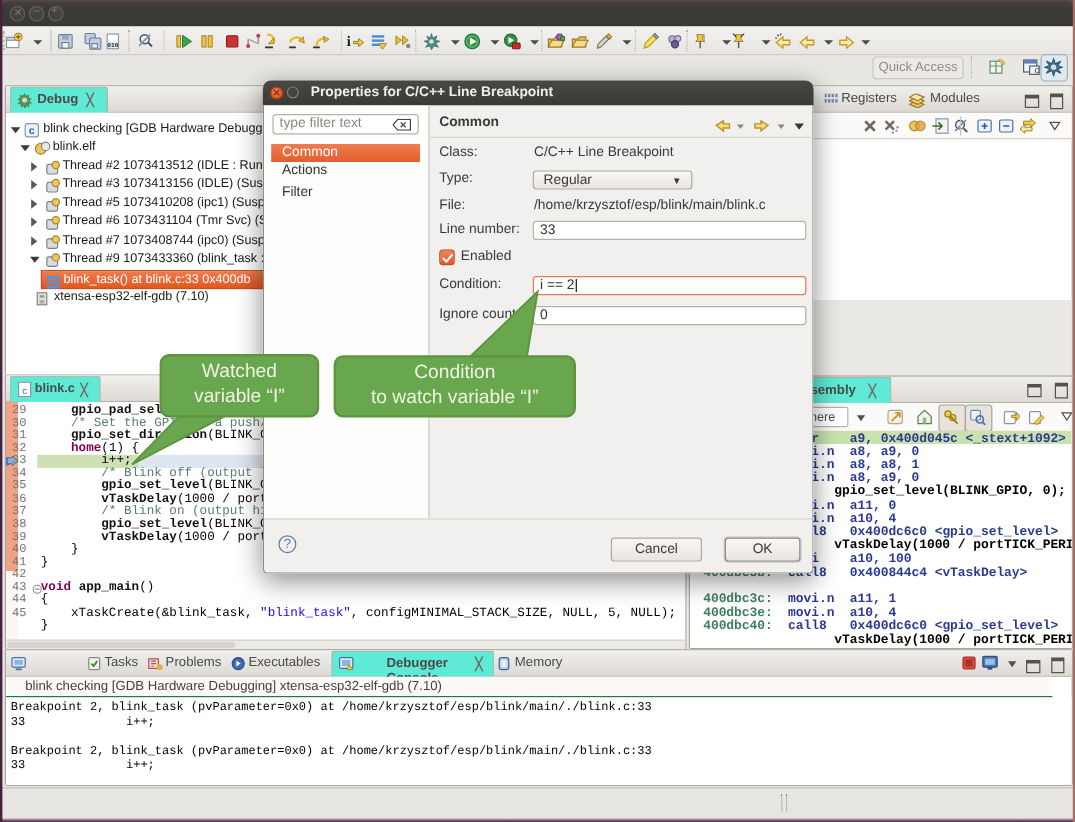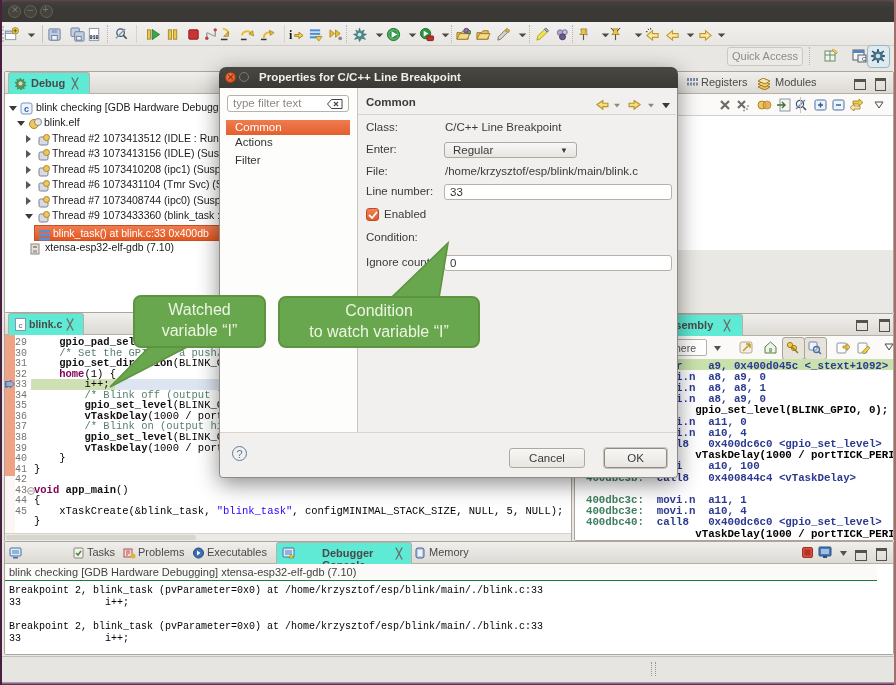--- a/index.html
+++ b/index.html
@@ -31,21 +31,21 @@
 .xicon{color:#6e6a64;font-size:10px;font-weight:bold;}
 
 .trow{position:absolute;left:0;white-space:nowrap;font-size:10.5px;color:#1a1a1a;height:15px;}
 .arr{position:absolute;width:0;height:0;top:3px;}
 .arr.closed{border-left:5px solid #5a5752;border-top:4px solid transparent;border-bottom:4px solid transparent;}
 .arr.open{border-top:5px solid #3c3a36;border-left:4px solid transparent;border-right:4px solid transparent;top:5px;}
 
 .codeln{position:absolute;white-space:pre;font-family:"Liberation Mono",monospace;
   font-size:10.5px;line-height:11.2px;color:#000;}
 .lnum{position:absolute;font-family:"Liberation Mono",monospace;font-size:10px;color:#787471;
-  width:22px;text-align:center;}
+  width:22px;text-align:left;}
 .kw{color:#7f0055;font-weight:bold;}
 .fn{font-weight:bold;color:#111;}
 .cm{color:#577f6f;}
 .str{color:#2a00ff;}
 
 #dlg{position:absolute;left:219px;top:67px;width:459px;height:411px;z-index:50;
   box-shadow:0 6px 22px rgba(0,0,0,.45);border-radius:7px 7px 4px 4px;}
 #dlgtitle{position:absolute;left:0;top:0;width:459px;height:21px;border-radius:7px 7px 0 0;
   background:linear-gradient(#4a4842,#3b3935);}
 #dlgbody{position:absolute;left:0;top:21px;width:459px;height:390px;background:#f2f0ee;
@@ -614,21 +614,21 @@
       <rect x="1" y="1" width="12" height="9" rx="1" fill="#4a78b5" stroke="#2d4f80"></rect>
       <rect x="3" y="3" width="8" height="5" fill="#9cc0e8"></rect>
       <rect x="5" y="10" width="4" height="2" fill="#2d4f80"></rect>
     </svg>
   <svg class="abs" style="left:834px;top:8px;" width="9" height="7" viewBox="0 0 9 7">
       <path d="M1 1h7L4.5 6z" fill="#55524c"></path>
     </svg>
   <div class="abs" style="left:850px;top:8px;width:10px;height:7px;border:1px solid #55524c;border-top-width:3px;"></div>
   <div class="abs" style="left:871px;top:6px;width:9px;height:9px;border:1px solid #55524c;border-top-width:3px;"></div>
   <div id="constatus" style="position:absolute;left:0;top:22px;right:16px;height:16px;background:#fbfaf9;
-    border-bottom:6px solid #15803d;font-size:11px;color:#44423e;padding-left:4px;line-height:16px;">
+    border-bottom:6px solid #15803d;font-size:11px;color:#44423e;padding-left:16px;line-height:16px;">
     blink checking [GDB Hardware Debugging] xtensa-esp32-elf-gdb (7.10)</div>
   <div id="conbody" style="position:absolute;left:0;top:39px;right:0;bottom:0;background:#fff;">
     <div class="cline" style="left:4px;top:4px;">Breakpoint 2, blink_task (pvParameter=0x0) at /home/krzysztof/esp/blink/main/./blink.c:33</div>
     <div class="cline" style="left:4px;top:16px;">33              i++;</div>
     <div class="cline" style="left:4px;top:40px;">Breakpoint 2, blink_task (pvParameter=0x0) at /home/krzysztof/esp/blink/main/./blink.c:33</div>
     <div class="cline" style="left:4px;top:52px;">33              i++;</div>
   </div>
 </div>
 
 <div class="abs" style="left:0;top:656px;width:896px;height:26px;background:#e7e5e1;border-top:1px solid #c4c0b9;">
@@ -673,36 +673,37 @@
       </svg>
     <svg class="abs" style="left:427px;top:15px;" width="8" height="5" viewBox="0 0 9 6">
         <path d="M1 1h7L4.5 5.5z" fill="#8c8880"></path>
       </svg>
     <svg class="abs" style="left:441px;top:14px;" width="10" height="7" viewBox="0 0 11 8">
         <path d="M1 1h9L5.5 7z" fill="#3a3832"></path>
       </svg>
 
     <div class="fldlab" style="left:146px;top:33px;">Class:</div>
     <div class="fldlab" style="left:225px;top:33px;">C/C++ Line Breakpoint</div>
-    <div class="fldlab" style="left:146px;top:55px;">Enter:</div>
+    <div class="fldlab" style="left:146px;top:55px;">Type:</div>
     <div class="btn" style="left:224px;top:54px;width:133px;height:16px;line-height:14px;text-align:left;padding-left:8px;">Regular
       <span style="position:absolute;right:8px;top:1px;color:#3a3a3a;font-size:8px;">▼</span></div>
     <div class="fldlab" style="left:146px;top:77px;">File:</div>
     <div class="fldlab" style="left:225px;top:77px;">/home/krzysztof/esp/blink/main/blink.c</div>
     <div class="fldlab" style="left:146px;top:97px;">Line number:</div>
     <div class="input" style="left:224px;top:96px;width:228px;height:16px;">33</div>
 
     <div style="position:absolute;left:146px;top:120px;width:13px;height:13px;border-radius:3px;
       background:linear-gradient(#f0835a,#e05b28);border:1px solid #c44d1d;box-sizing:border-box;">
       <svg style="position:absolute;left:1px;top:2px;" width="10" height="8" viewBox="0 0 10 8">
           <path d="M1 4l3 3 5-6" stroke="#fff" stroke-width="1.8" fill="none"></path>
         </svg>
       </div>
     <div class="fldlab" style="left:164px;top:120px;">Enabled</div>
     <div class="fldlab" style="left:146px;top:143px;">Condition:</div>
+    <div class="input" style="left:224px;top:142px;width:228px;height:16px;border:1px solid #e77950;">i == 2<span style="color:#000;">|</span></div>
     <div class="fldlab" style="left:146px;top:168px;">Ignore count:</div>
     <div class="input" style="left:224px;top:167px;width:228px;height:16px;">0</div>
 
     <div style="position:absolute;left:0;top:344px;right:0;height:1px;background:#d8d4cd;"></div>
     <div style="position:absolute;left:12px;top:358px;width:15px;height:15px;border-radius:50%;
       border:1.5px solid #5b7da0;color:#5b7da0;font-size:11px;text-align:center;line-height:14px;box-sizing:border-box;">?</div>
     <div class="btn" style="left:289px;top:360px;width:76px;">Cancel</div>
     <div class="btn" style="left:384px;top:360px;width:63px;border:1px solid #8f8a82;box-shadow:0 0 0 1px #c8c3bb;">OK</div>
   </div>
 </div>

